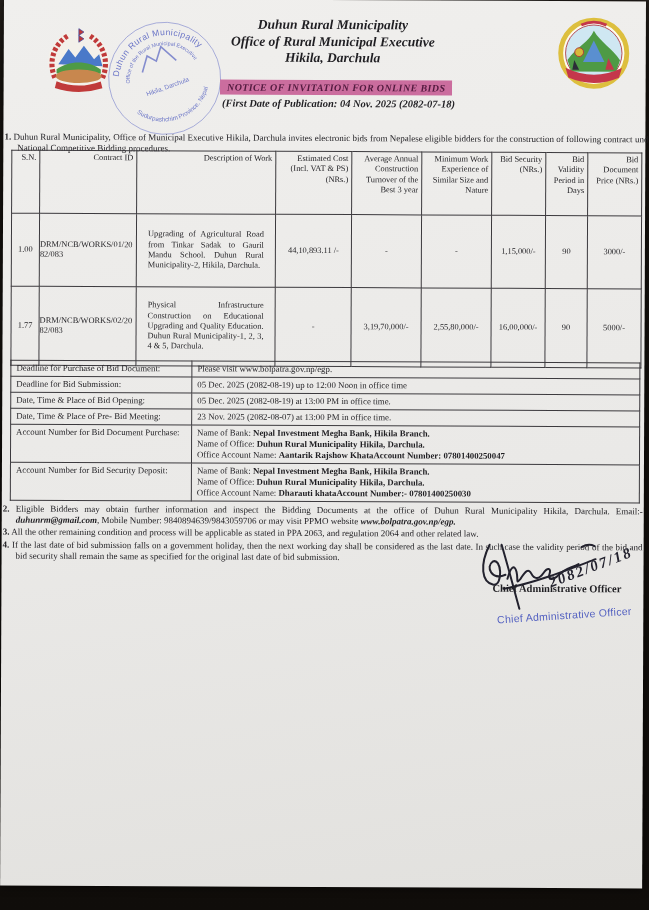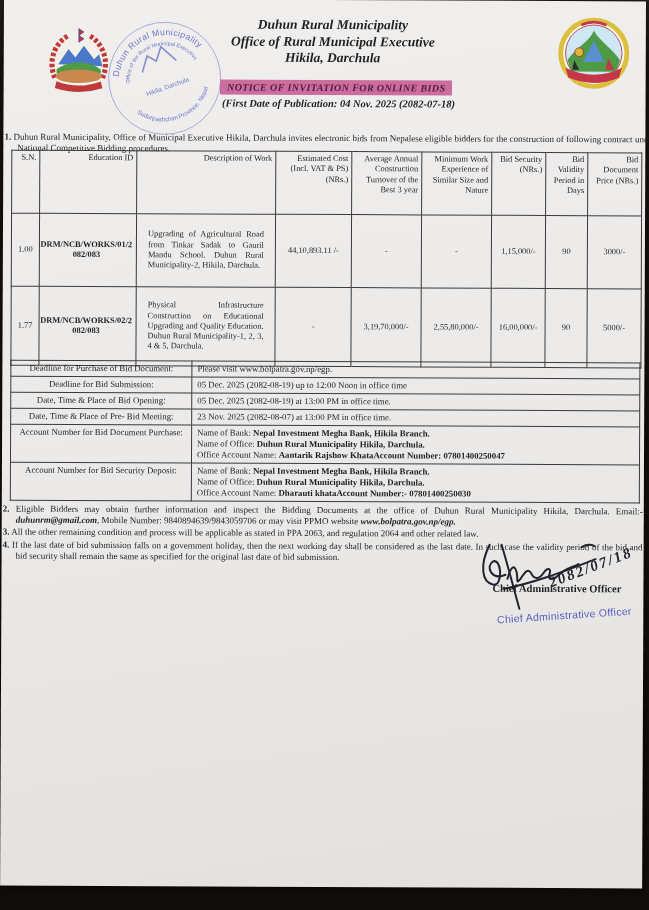--- a/index.html
+++ b/index.html
@@ -28,27 +28,27 @@
   .num{font-weight:bold;}
   
   table{border-collapse:collapse;}
   .bid-table{position:absolute;top:151px;left:8px;width:630px;table-layout:fixed;
              font-size:8.4px;line-height:10.3px;}
   .bid-table th,.bid-table td{border:1px solid #3c3a3e;padding:2px 3px;}
   .bid-table{border:1.5px solid #333136;}
   .bid-table th{font-weight:normal;text-align:right;vertical-align:top;height:58px;}
   .bid-table td{text-align:center;vertical-align:middle;}
   .row-a td{height:66px;} .row-b td{height:72px;}
-  td.cid{text-align:center;word-break:break-all;padding-left:0;font-weight:bold;}
+  td.cid{text-align:left;word-break:break-all;padding-left:0;}
   td.desc{text-align:justify;vertical-align:middle;padding:3px 11px;}
   
   .details-table{position:absolute;top:361px;left:8px;width:630px;table-layout:fixed;
                  font-size:8.8px;line-height:11px;border:1.5px solid #333136;}
   .details-table td{border:1px solid #3c3a3e;padding:2px 5px;vertical-align:top;}
-  .details-table .lbl{width:170px;text-align:center;}
+  .details-table .lbl{width:170px;}
   .acct b{font-weight:bold;}
   .gap-sm{} .gap-lg{}
   
   .notes{position:absolute;top:505px;left:1px;width:640px;font-size:9px;line-height:11.2px;text-align:justify;}
   .note{padding-left:13px;text-indent:-13px;margin:0 0 1px 0;}
   .bi{font-weight:bold;font-style:italic;}
   
   .sig-svg{position:absolute;left:472px;top:534px;pointer-events:none;}
   .sig-date{position:absolute;left:545px;top:558px;transform:rotate(-21deg);
             font-size:15px;font-style:italic;font-weight:bold;color:#23222e;letter-spacing:2px;white-space:nowrap;}
@@ -120,21 +120,21 @@
         <col style="width:76px">
           <col style="width:70px">
           <col style="width:70px">
         <col style="width:54px">
           <col style="width:42px">
           <col style="width:54px">
       </colgroup>
       <tbody>
           <tr>
         <th>S.N.</th>
-        <th>Education ID</th>
+        <th>Contract ID</th>
         <th>Description of Work</th>
         <th>Estimated Cost (Incl. VAT &amp; PS) (NRs.)</th>
         <th>Average Annual Construction Turnover of the Best 3 year</th>
         <th>Minimum Work Experience of Similar Size and Nature</th>
         <th>Bid Security (NRs.)</th>
         <th>Bid Validity Period in Days</th>
         <th>Bid Document Price (NRs.)</th>
       </tr>
       <tr class="row-a">
         <td>1.00</td>

